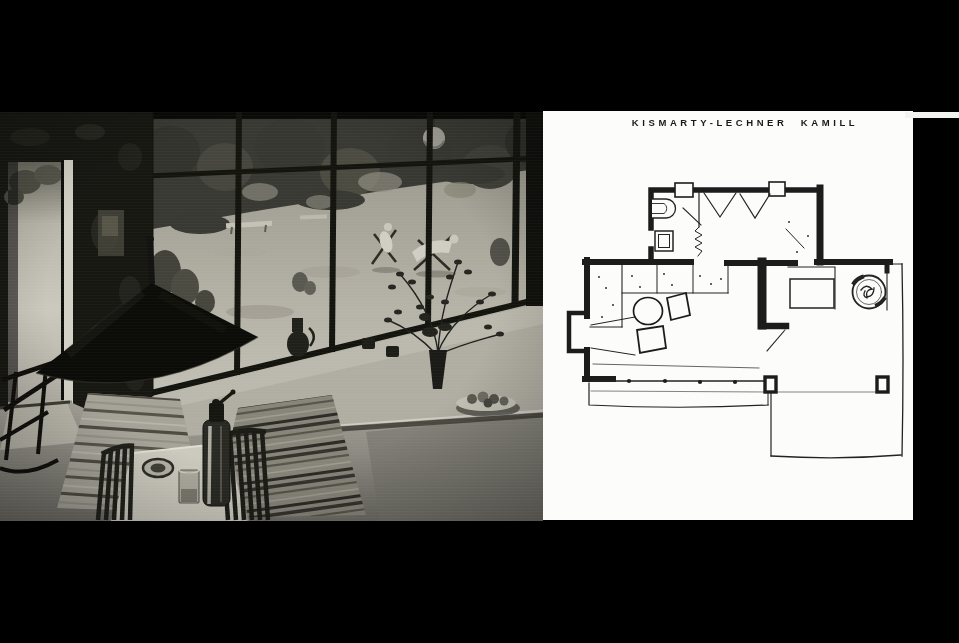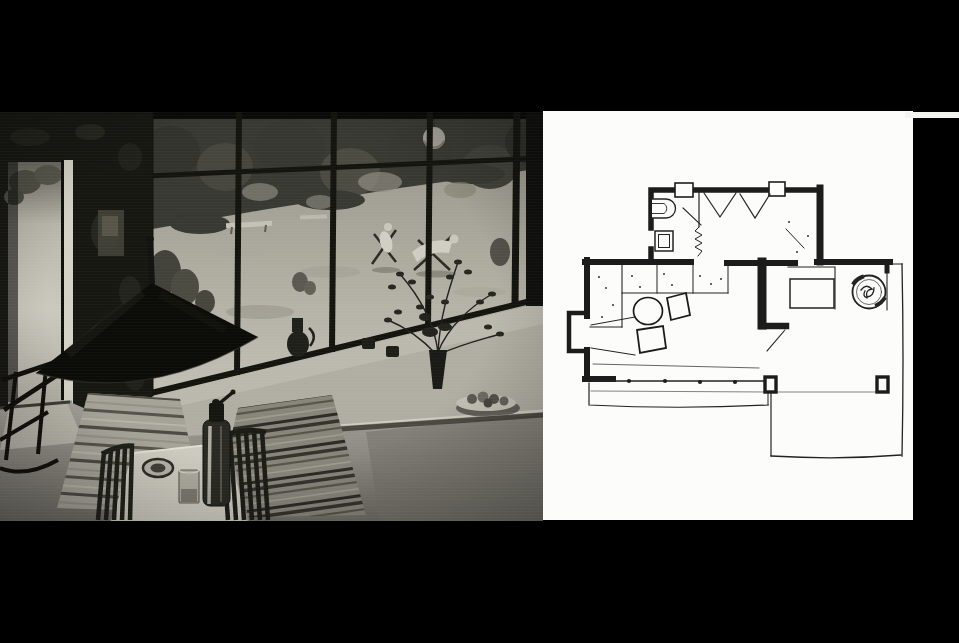--- a/index.html
+++ b/index.html
@@ -319,20 +319,21 @@
         <path d="M36,261 Q146,292 258,225" stroke="#31312a" stroke-width="1.4" fill="none" opacity="0.6"></path>
         <path d="M142,180 L68,242" stroke="#24241e" stroke-width="10" opacity="0.4"></path>
         <path d="M160,182 L225,218" stroke="#1a1a14" stroke-width="8" opacity="0.4"></path>
       </g>
 
       <rect x="0" y="0" width="543" height="409" fill="url(#gVig)"></rect>
     </svg>
   </div>
 
   <div class="plan-panel">
+    <div class="plan-title">KISMARTY-LECHNER KAMILL</div>
     <svg class="plan-svg" width="370" height="409" viewBox="544 111 370 409">
       <g stroke="#1c1c1c" fill="none" stroke-linecap="square">
 
         <g stroke-width="5.5">
           <path d="M652,228 L652,190 L676,190"></path>
           <path d="M694,190 L770,190"></path>
           <path d="M786,190 L819,190"></path>
           <path d="M821,188 L821,262" stroke-width="7"></path>
           <path d="M652,249 L652,262"></path>
           <path d="M586,262 L692,262" stroke-width="6"></path>

